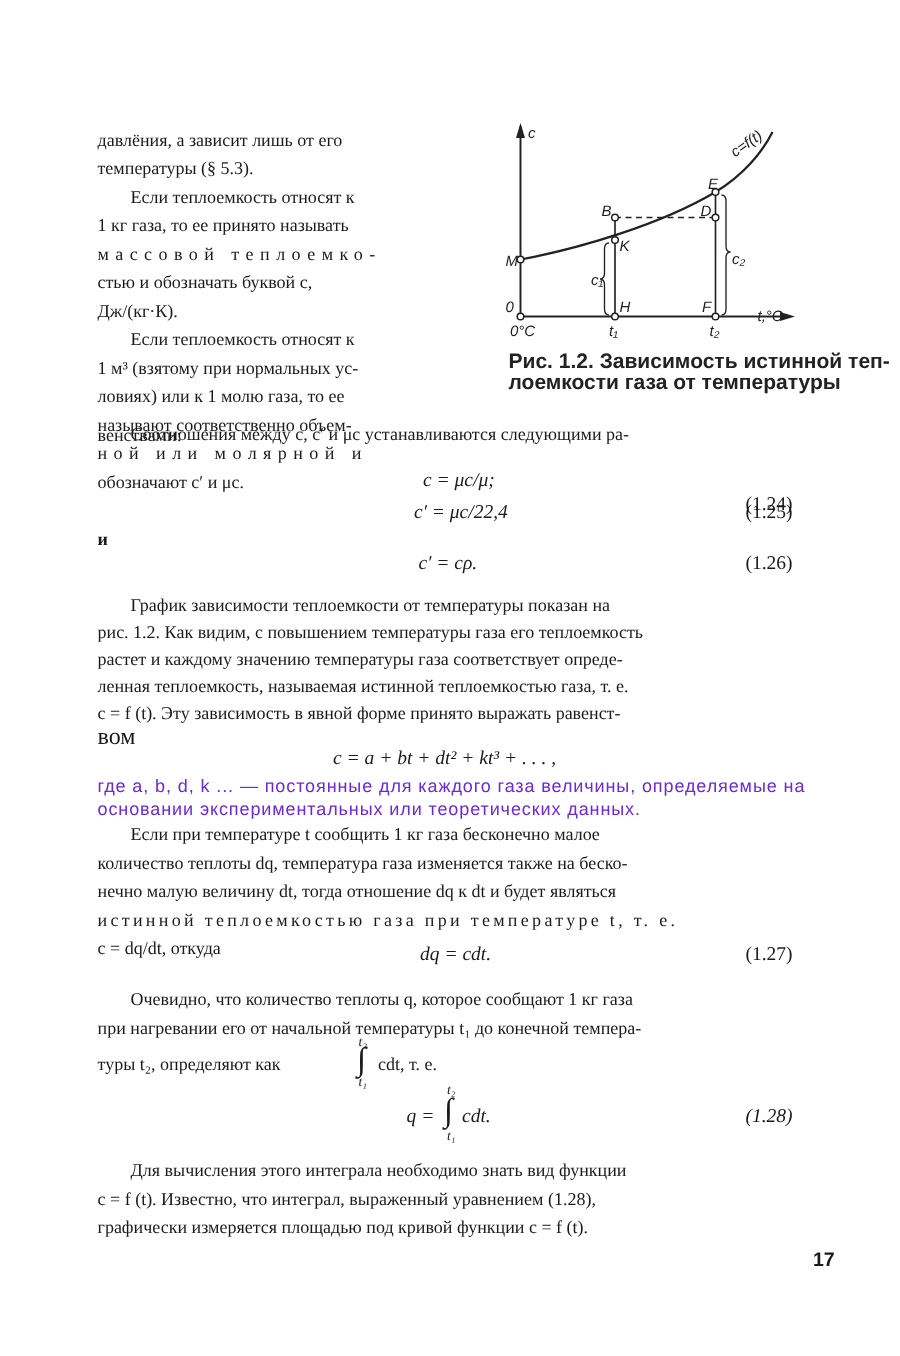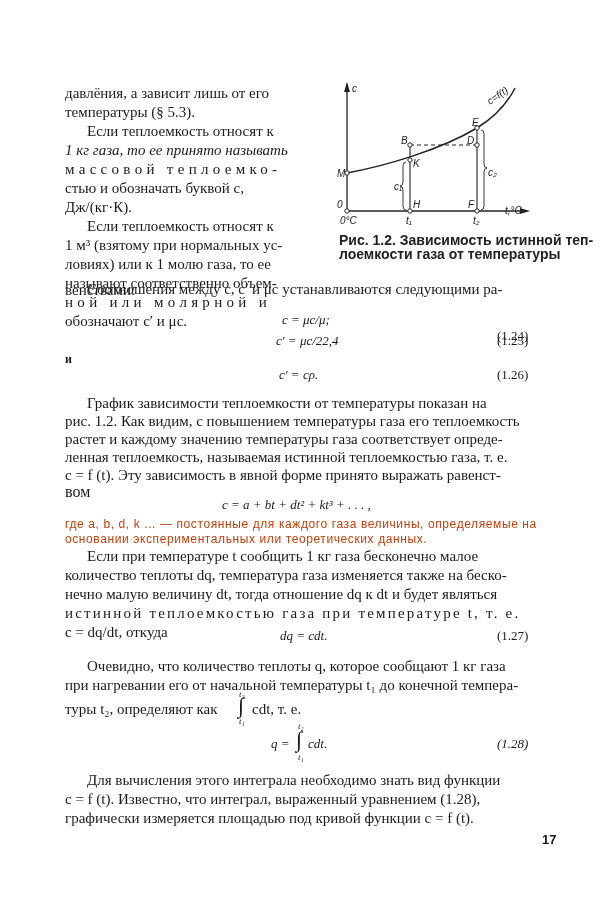--- a/index.html
+++ b/index.html
@@ -1,34 +1,34 @@
 <!DOCTYPE html>
 <html><head>
 <meta charset="utf-8">
 <style>
   html, body { margin:0; padding:0; }
   body { width:600px; height:904px; background:#ffffff; position:relative; overflow:hidden;
          font-family:"Liberation Serif", "DejaVu Serif", serif; color:#1a1a1a; }
   .abs { position:absolute; }
-  .line { position:absolute; font-size:15px; line-height:19px; white-space:nowrap; }
+  .line { position:absolute; font-size:12px; line-height:19px; white-space:nowrap; }
   .spaced { letter-spacing:4.3px; }
-  .small { font-size:12px; line-height:15px; letter-spacing:0.6px; font-family:"Liberation Sans", sans-serif; color:#c2410c; }
+  .small { font-size:12px; line-height:15px; letter-spacing:0.6px; font-family:"Liberation Sans", sans-serif; color:#6d28d9; }
   .caption { font-family:"Liberation Sans", sans-serif; font-weight:bold; font-size:14px; line-height:14px; color:#222; }
   .eq { position:absolute; font-size:13px; font-style:italic; white-space:nowrap; }
   .eqnum { position:absolute; font-size:13px; white-space:nowrap; }
   .pagenum { font-family:"Liberation Sans", sans-serif; font-weight:bold; font-size:13px;margin-left:24px; }
   svg text { font-family:"Liberation Sans", sans-serif; font-style:italic; font-size:10px; fill:#222; }
 </style>
 </head>
 <body>
 
 <div class="line" style="left:65px;top:84px;width:260px;">давлёния,  а  зависит  лишь  от  его</div>
 <div class="line" style="left:65px;top:103px;">температуры (§ 5.3).</div>
 <div class="line" style="left:87px;top:122px;">Если  теплоемкость  относят  к</div>
-<div class="line" style="left:65px;top:141px;font-style:italic;">1 кг  газа, то ее принято называть</div>
+<div class="line" style="left:65px;top:141px;">1 кг  газа, то ее принято называть</div>
 <div class="line spaced" style="left:65px;top:160px;">массовой   теплоемко-</div>
 <div class="line" style="left:65px;top:179px;">стью  и  обозначать  буквой  c,</div>
 <div class="line" style="left:65px;top:198px;">Дж/(кг·К).</div>
 <div class="line" style="left:87px;top:217px;">Если  теплоемкость  относят  к</div>
 <div class="line" style="left:65px;top:236px;">1 м³ (взятому  при нормальных ус-</div>
 <div class="line" style="left:65px;top:255px;">ловиях) или  к  1  молю газа, то ее</div>
 <div class="line" style="left:65px;top:274px;">называют соответственно объем-</div>
 <div class="line spaced" style="left:65px;top:293px;">ной  или  молярной  и</div>
 <div class="line" style="left:65px;top:312px;">обозначают c′ и μc.</div>
 

